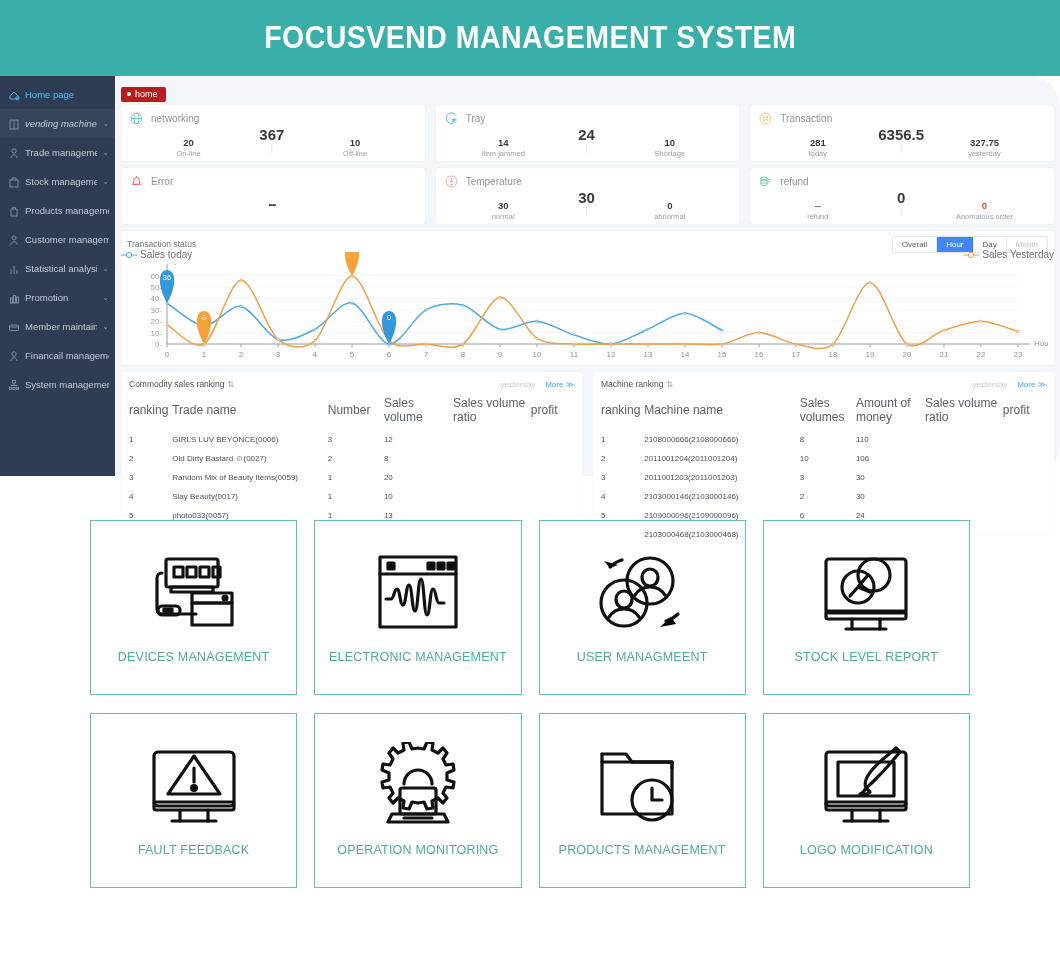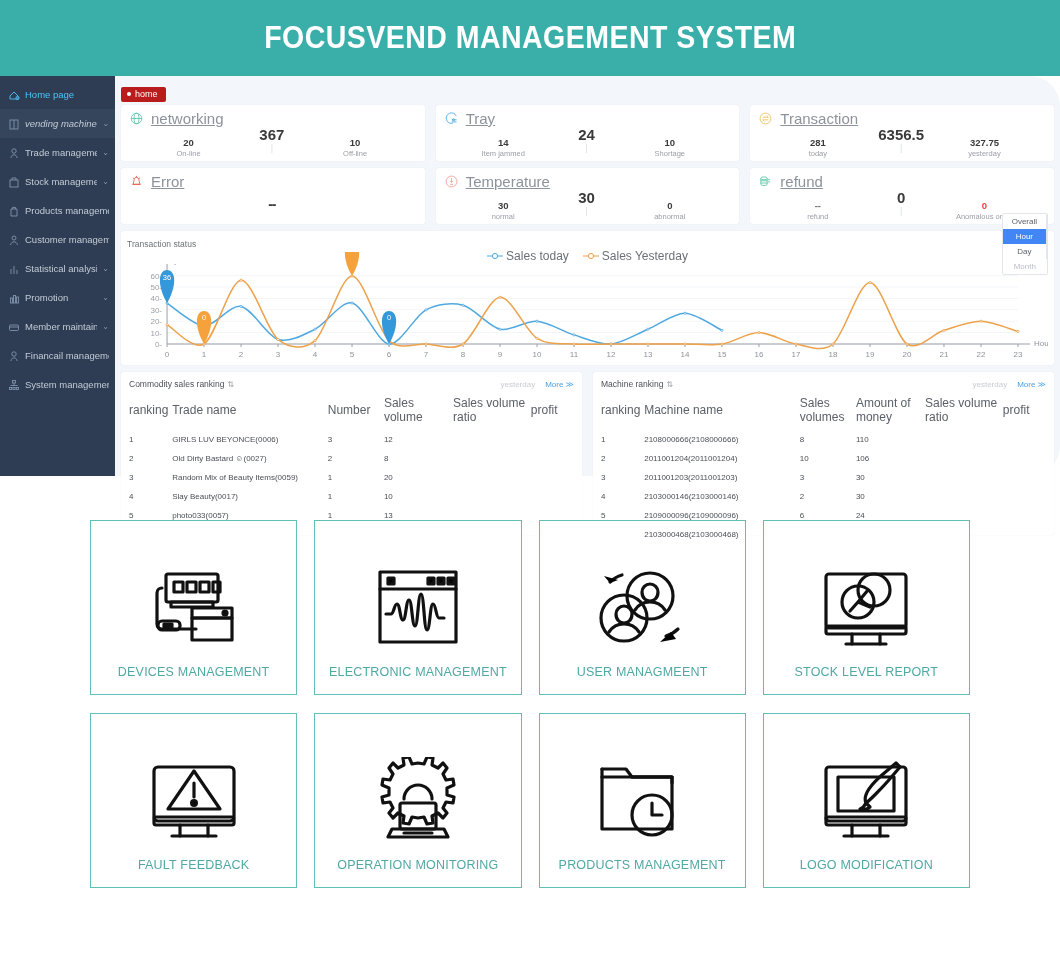--- a/index.html
+++ b/index.html
@@ -54,21 +54,21 @@
     display: grid; grid-template-columns: repeat(3, 1fr);
     gap: 7px 11px; margin-bottom: 7px;
   }
   .stat-card {
     background: #fff; border-radius: 2px; height: 56px;
     padding: 6px 10px 4px 8px; position: relative;
     box-shadow: 0 0 1px rgba(0,0,0,.14);
   }
   .stat-head { display: flex; align-items: center; gap: 7px; height: 15px; }
   .stat-head .ico { width: 15px; height: 15px; display: block; flex: none; }
-  .stat-head .nm { font-size: 15px; color: #8d939c; text-decoration: underline; }
+  .stat-head .nm { font-size: 10px; color: #8d939c; }
   .stat-body {
     display: flex; align-items: flex-end; justify-content: space-around;
     margin-top: 1px; position: relative; height: 32px;
   }
   .stat-main {
     position: absolute; left: 50%; top: -1px; transform: translateX(-50%);
     font-size: 15px; font-weight: bold; color: #3a3a3a; white-space: nowrap;
   }
   .sub { text-align: center; width: 33%; }
   .sub .v { font-size: 9.5px; font-weight: bold; color: #3a3a3a; line-height: 12px; }
@@ -83,30 +83,30 @@
   }
 
   
   .chart-panel {
     background: #fff; border-radius: 2px; padding: 5px 6px 2px 6px;
     margin-bottom: 7px; position: relative; height: 134px;
     box-shadow: 0 0 1px rgba(0,0,0,.14);
   }
   .chart-top { display: flex; align-items: center; height: 16px; }
   .chart-title { font-size: 8.5px; color: #6d7278; text-align: center; }
-  .seg { margin-left: auto; display: flex; border: 1px solid #e2e6ec; border-radius: 2px; overflow: hidden; flex-direction: column; }
+  .seg { margin-left: auto; display: flex; border: 1px solid #e2e6ec; border-radius: 2px; overflow: hidden; }
   .seg button {
     font-family: inherit; font-size: 8px; color: #5c6269; background: #fff;
     border: none; border-right: 1px solid #e2e6ec; padding: 3px 9px; cursor: pointer;
   }
   .seg button:last-child { border-right: none; color: #b9bfc7; }
   .seg button.active { background: #4285f4; color: #fff; }
   .legend {
     position: absolute; left: 0; right: 0; top: 18px; display: flex;
-    justify-content: center; gap: 14px; font-size: 12px; color: #6a7077; pointer-events: none;
+    justify-content: space-between; gap: 14px; font-size: 10px; color: #6a7077; pointer-events: none;
   }
   .legend .li { display: flex; align-items: center; gap: 3px; }
   .chart-svg { display: block; width: 100%; height: 112px; }
 
   
   .rank-row { display: grid; grid-template-columns: 1fr 1fr; gap: 11px; }
   .rank-card {
     background: #fff; border-radius: 2px; padding: 5px 8px 0 8px;
     height: 163px; box-shadow: 0 0 1px rgba(0,0,0,.14);
   }
@@ -129,21 +129,21 @@
   .c-vol { width: 16%; } .c-ratio { width: 18%; } .c-profit { width: 10%; }
 
   
   .quick {
     padding: 44px 90px 0 90px; display: grid;
     grid-template-columns: repeat(4, 1fr); gap: 18px 17px;
   }
   .qcard {
     border: 1.5px solid #61bfba; background: #fff; height: 175px;
     display: flex; flex-direction: column; align-items: center;
-    justify-content: flex-start; padding-top: 34px; cursor: pointer;
+    justify-content: flex-start; padding-top: 19px; cursor: pointer;
   }
   .qcard .qicon { height: 110px; display: flex; align-items: center; }
   .qcard .qlabel {
     font-size: 12.5px; color: #4fa8a4; letter-spacing: .2px; text-align: center;
   }
 </style>
 </head>
 <body>
 
 <div class="app-header">

